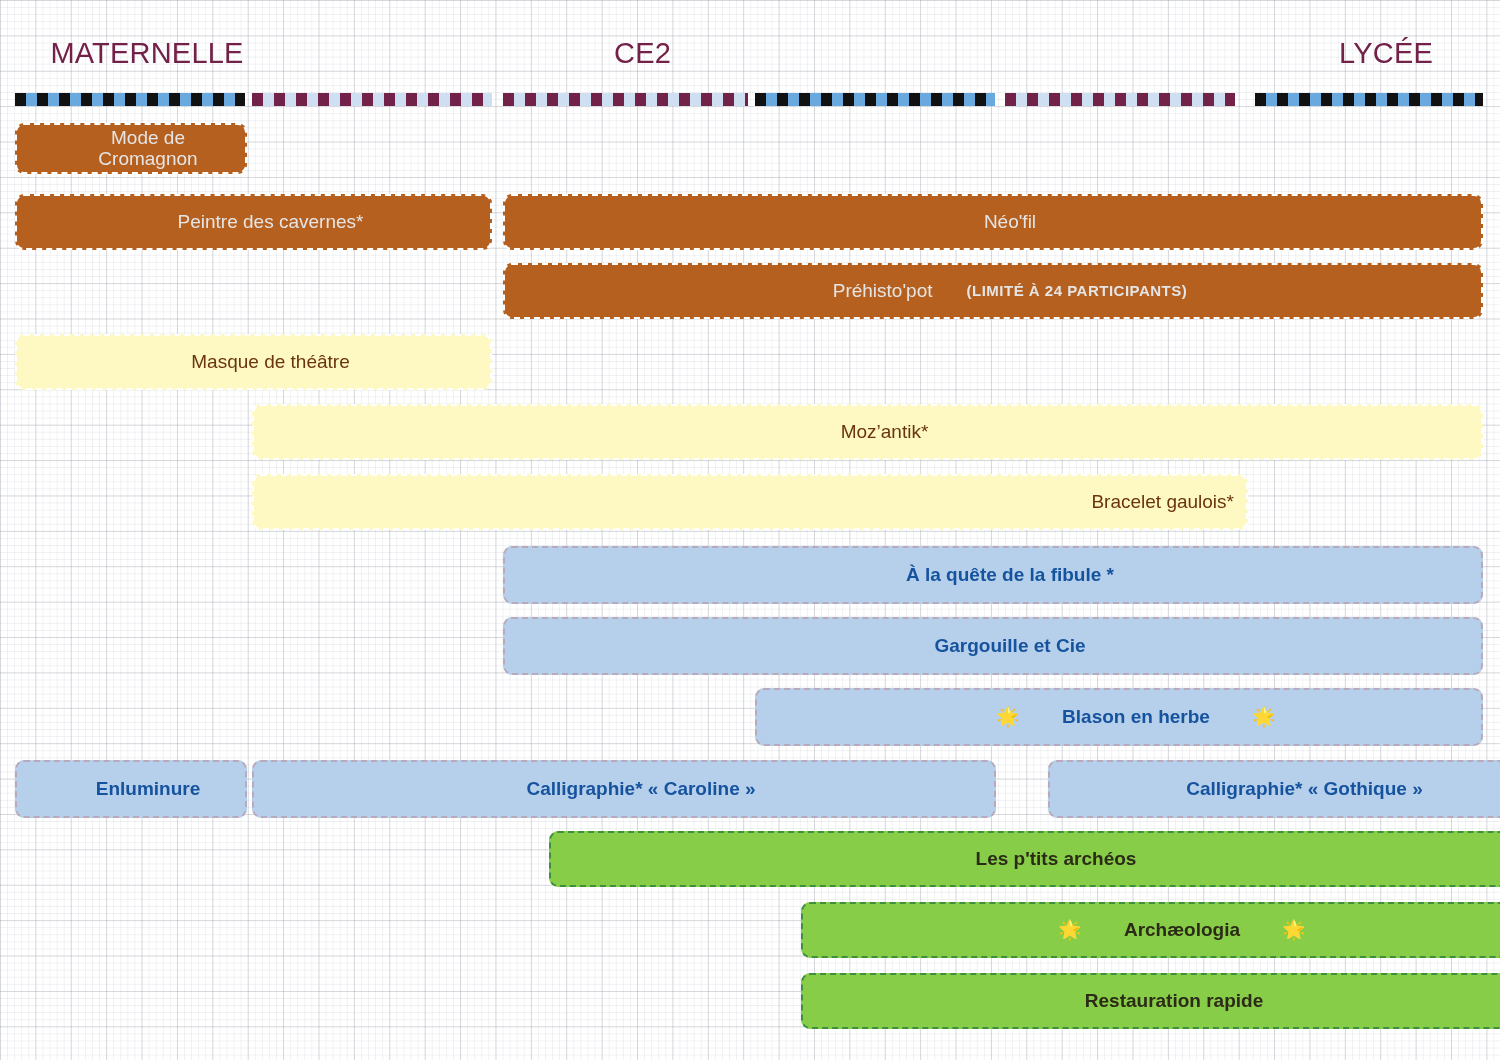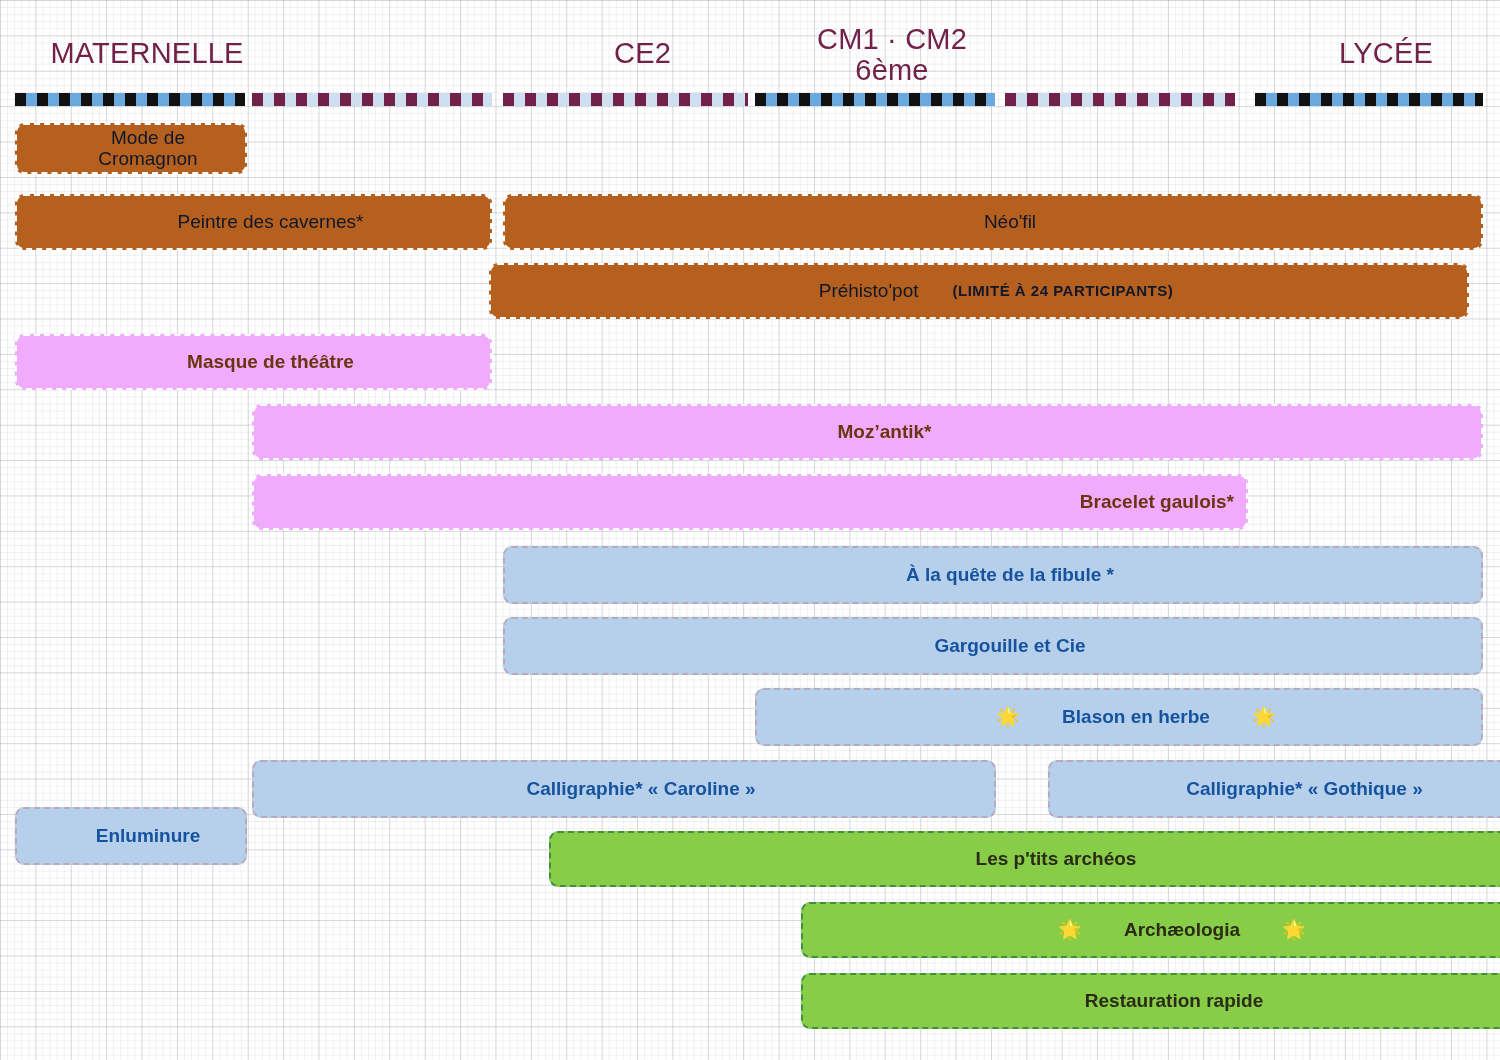--- a/index.html
+++ b/index.html
@@ -71,28 +71,28 @@
     font-size:19px;
     text-align:center;
     padding:0 12px;
     line-height:1.1;
   }
   .bar .txt { display:inline-block; }
 
   .bar-brown {
     background:#b5601f;
     border:2px dashed #ffffff;
-    color:#0f172a;
+    color:#e5e5e5;
     font-weight:400;
   }
   .bar-orange {
-    background:#f0abfc;
+    background:#fef9c3;
     border:2px dashed #ffffff;
     color:#6b3410;
-    font-weight:700;
+    font-weight:400;
   }
   .bar-blue {
     background:#b6cfea;
     border:2px dashed #b8a9bb;
     color:#16539e;
     font-weight:600;
   }
   .bar-green {
     background:#87cd48;
     border:2px dashed #3f8f3f;
@@ -113,43 +113,41 @@
 </head>
 <body>
 
 <div id="paper"></div>
 
 <div id="stage">
 
   <div class="hdr-labels" id="hdr-labels">
       <div class="hdr-label" style="left: 15px; width: 230px; top: 38px;">MATERNELLE</div>
       <div class="hdr-label" style="left: 503px; width: 245px; top: 38px;">CE2</div>
-      <div class="hdr-label" style="left: 755px; width: 240px; top: 24px;">CM1 · CM2
-6ème</div>
       <div class="hdr-label" style="left: 1255px; width: 228px; top: 38px;">LYCÉE</div>
     </div>
   <div id="bands">
       <div class="band band-blue" style="left: 15px; width: 230px;"></div>
       <div class="band band-purple" style="left: 252px; width: 240px;"></div>
       <div class="band band-purple" style="left: 503px; width: 245px;"></div>
       <div class="band band-blue" style="left: 755px; width: 240px;"></div>
       <div class="band band-purple" style="left: 1005px; width: 230px;"></div>
       <div class="band band-blue" style="left: 1255px; width: 228px;"></div>
     </div>
   <div id="bars">
       <div class="bar bar-brown" style="left: 15px; top: 123px; width: 232px; height: 51px;">
         <span class="txt">Mode de Cromagnon</span>
       </div>
       <div class="bar bar-brown" style="left: 15px; top: 194px; width: 477px; height: 56px;">
         <span class="txt">Peintre des cavernes*</span>
       </div>
       <div class="bar bar-brown" style="left: 503px; top: 194px; width: 980px; height: 56px;">
         <span class="txt">Néo'fil</span>
       </div>
-      <div class="bar bar-brown" style="left: 489px; top: 263px; width: 980px; height: 56px;">
+      <div class="bar bar-brown" style="left: 503px; top: 263px; width: 980px; height: 56px;">
         <span class="txt">Préhisto'pot </span>
         <span class="smallcaps">(LIMITÉ À 24 PARTICIPANTS)</span>
       </div>
       <div class="bar bar-orange" style="left: 15px; top: 334px; width: 477px; height: 56px;">
         <span class="txt">Masque de théâtre</span>
       </div>
       <div class="bar bar-orange" style="left: 252px; top: 404px; width: 1231px; height: 56px;">
         <span class="txt">Moz’antik*</span>
       </div>
       <div class="bar bar-orange" style="left: 252px; top: 474px; width: 996px; height: 56px; justify-content: flex-end;">
@@ -159,21 +157,21 @@
         <span class="txt">À la quête de la fibule *</span>
       </div>
       <div class="bar bar-blue" style="left: 503px; top: 617px; width: 980px; height: 58px;">
         <span class="txt">Gargouille et Cie</span>
       </div>
       <div class="bar bar-blue bold-lbl" style="left: 755px; top: 688px; width: 728px; height: 58px;">
         <span class="star" style="margin-right: 8px;">🌟</span>
         <span class="txt">Blason en herbe</span>
         <span class="star" style="margin-left: 8px;">🌟</span>
       </div>
-      <div class="bar bar-blue" style="left: 15px; top: 760px; width: 232px; height: 58px; margin-top: 47px;">
+      <div class="bar bar-blue" style="left: 15px; top: 760px; width: 232px; height: 58px;">
         <span class="txt">Enluminure</span>
       </div>
       <div class="bar bar-blue" style="left: 252px; top: 760px; width: 744px; height: 58px;">
         <span class="txt">Calligraphie* « Caroline »</span>
       </div>
       <div class="bar bar-blue" style="left: 1004px; top: 760px; width: 479px; height: 58px; margin-left: 44px;">
         <span class="txt">Calligraphie* « Gothique »</span>
       </div>
       <div class="bar bar-green bold-lbl" style="left: 503px; top: 831px; width: 980px; height: 56px;">
         <span class="txt">Les p'tits archéos</span>

